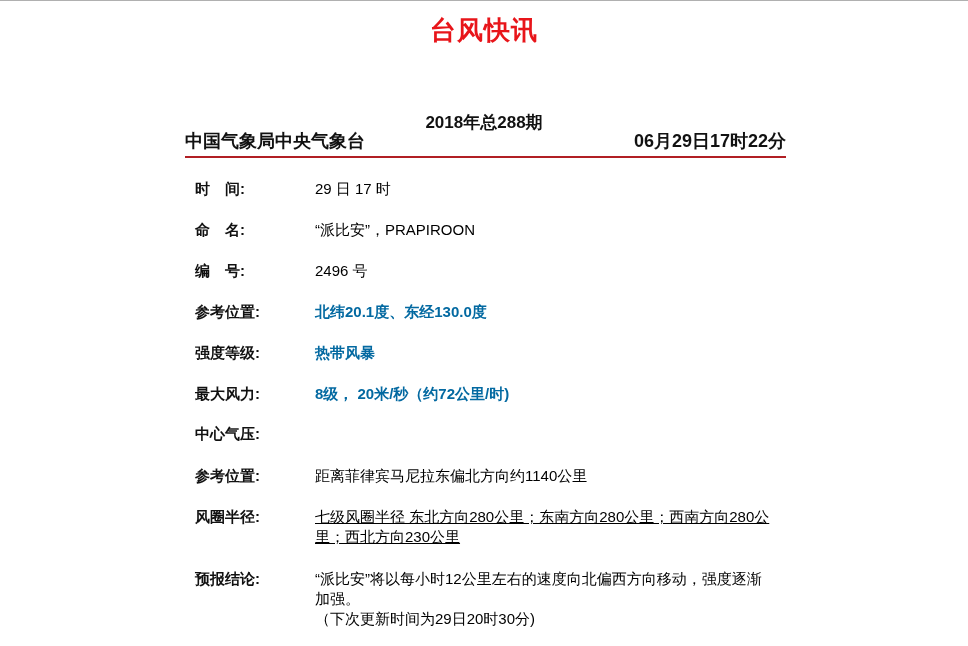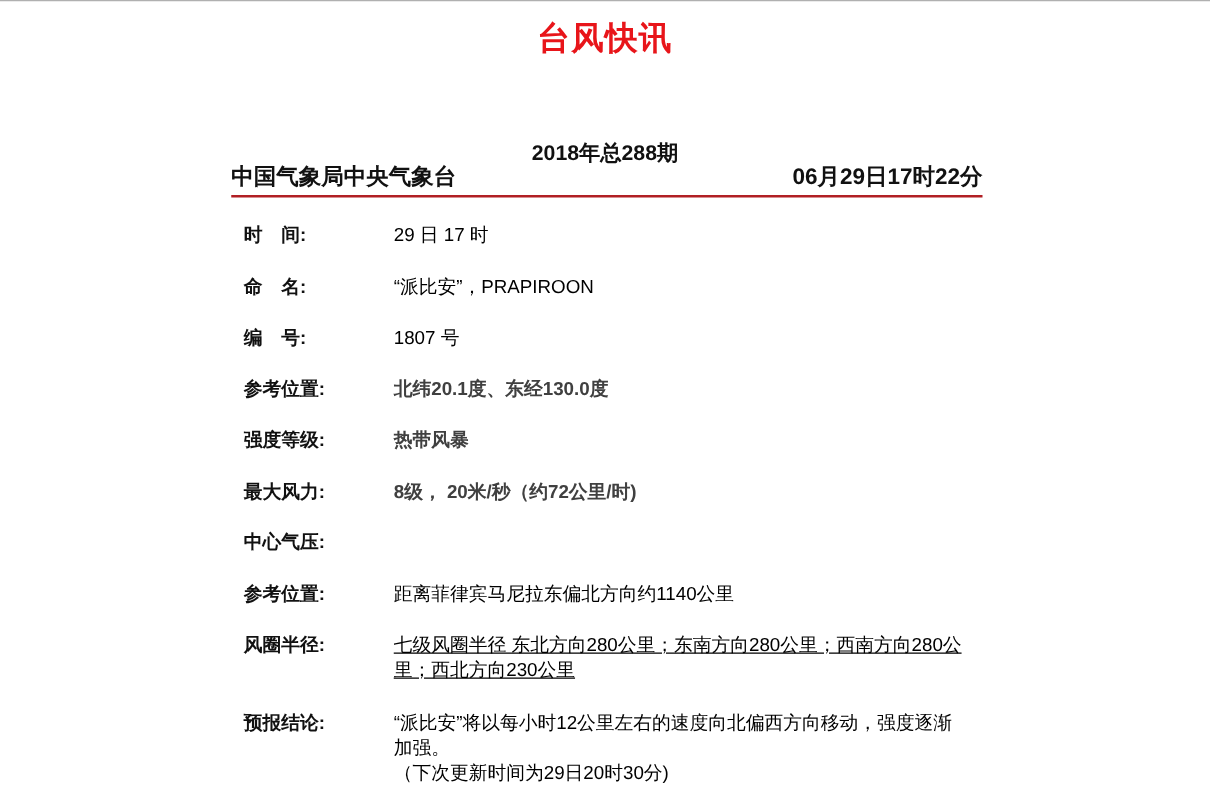--- a/index.html
+++ b/index.html
@@ -25,21 +25,21 @@
     font-weight: bold; font-size: 18px; color: #111; gap: 20px;
   }
   .rule {
     position: absolute; left: 185px; width: 601px; top: 155px; height: 2px;
     background: #b11f24;
   }
   .rows { position: absolute; left: 195px; top: 178px; width: 580px; }
   .row { position: absolute; left: 0; display: flex; font-size: 15px; line-height: 20px; }
   .label { width: 120px; font-weight: bold; color: #111; flex: none; }
   .value { width: 450px; color: #000000; }
-  .value.red { color: #404040; font-weight: bold; }
+  .value.red { color: #0369a1; font-weight: bold; }
 </style>
 </head>
 <body>
 
 <div class="title">台风快讯</div>
 <div class="issue">2018年总288期</div>
 <div class="header-row">
   <span>中国气象局中央气象台</span>
   <span>06月29日17时22分</span>
 </div>
@@ -49,21 +49,21 @@
   <div class="row" style="top:0px">
     <span class="label">时　间:</span>
     <span class="value">29 日 17 时</span>
   </div>
   <div class="row" style="top:41px">
     <span class="label">命　名:</span>
     <span class="value">“派比安”，PRAPIROON</span>
   </div>
   <div class="row" style="top:82px">
     <span class="label">编　号:</span>
-    <span class="value">1807 号</span>
+    <span class="value">2496 号</span>
   </div>
   <div class="row" style="top:123px">
     <span class="label">参考位置:</span>
     <span class="value red">北纬20.1度、东经130.0度</span>
   </div>
   <div class="row" style="top:164px">
     <span class="label">强度等级:</span>
     <span class="value red">热带风暴</span>
   </div>
   <div class="row" style="top:205px">

